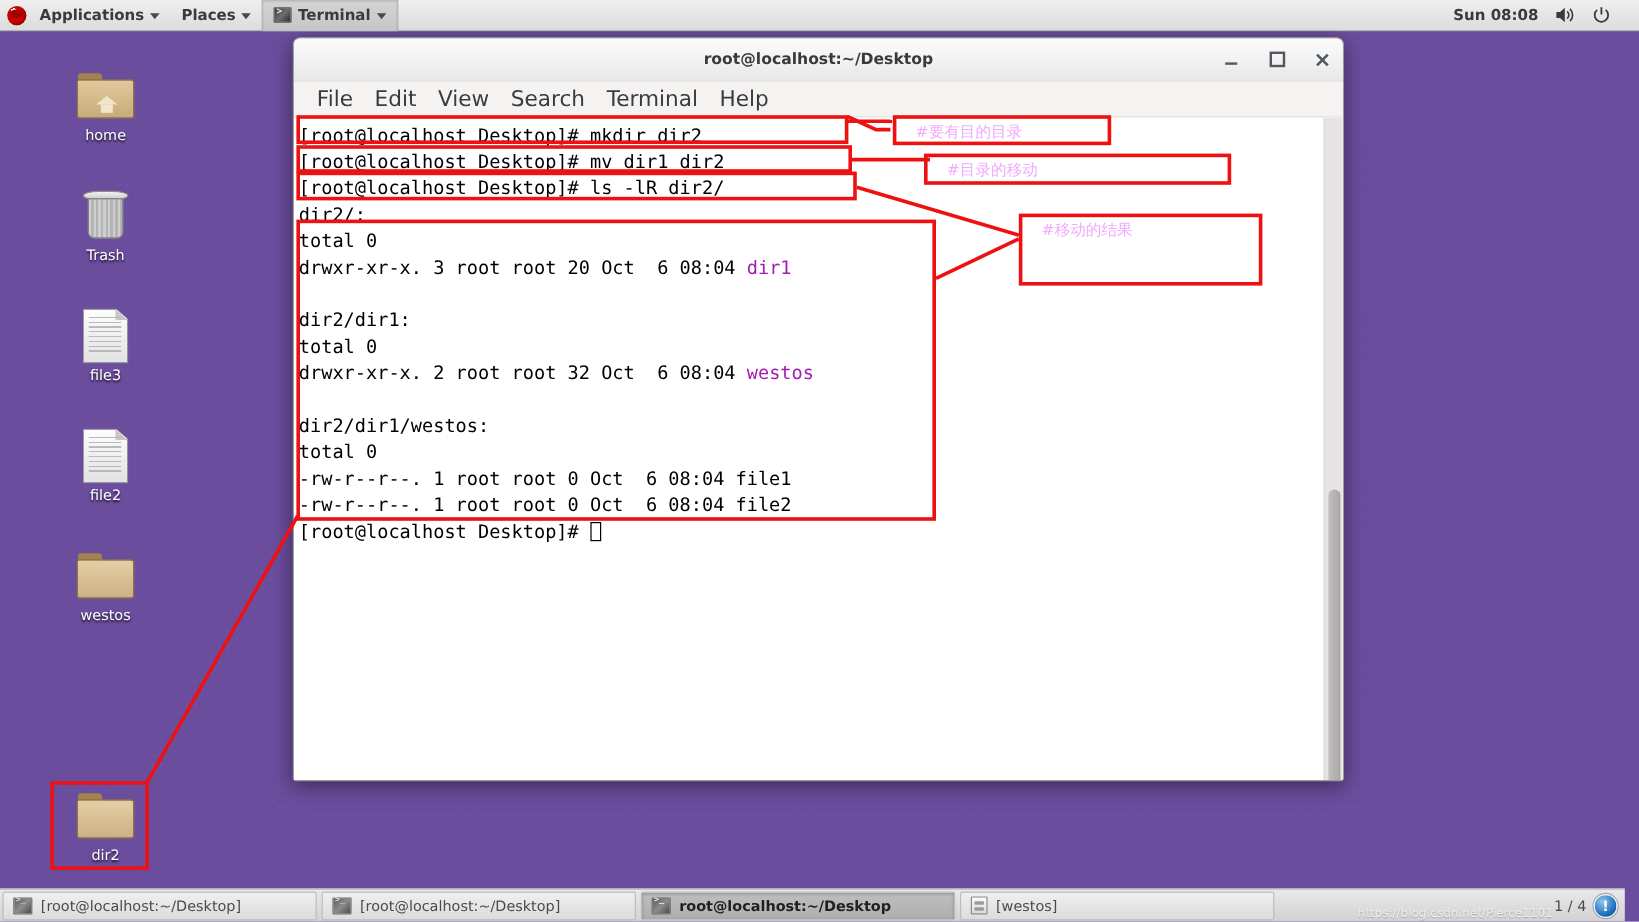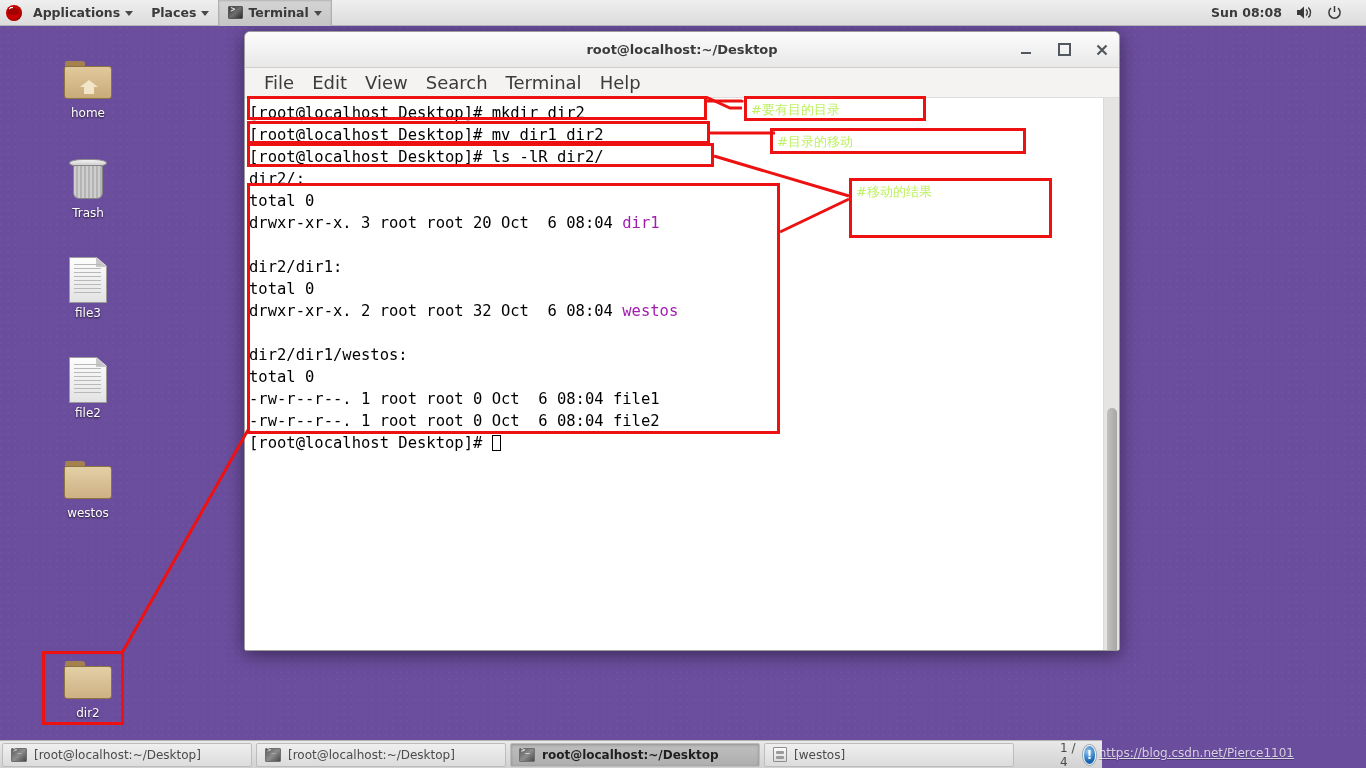--- a/index.html
+++ b/index.html
@@ -188,28 +188,28 @@
     border-radius:5px;
   }
 
   
   #annotations { position:absolute; inset:0; z-index:40; pointer-events:none; }
   .anno-box {
     position:absolute; border:3px solid #ee1111; background:transparent;
   }
   .anno-label {
     position:absolute; border:3px solid #ee1111; background:transparent;
-    color:#bef264; font-size:13px; padding:2px 4px;
+    color:#f0abfc; font-size:13px; padding:2px 16px;
     font-family:"DejaVu Sans","Liberation Sans",sans-serif;
     display:flex; align-items:flex-start;
   }
 
   
   #taskbar {
-    position:absolute; left:0; bottom:0; width:1102px; height:28px;
+    position:absolute; left:0; bottom:0; width:1354px; height:28px;
     background:linear-gradient(#e9e9e9,#d2d2d2);
     border-top:1px solid #b2b2b2;
     display:flex; align-items:center; z-index:60;
   }
   .task-item {
     height:24px; margin:0 2px; padding:0 8px; min-width:250px;
     display:flex; align-items:center; gap:7px;
     font-size:12px; color:#4b4b4b;
     background:linear-gradient(#efefef,#dcdcdc);
     border:1px solid #bdbdbd; border-radius:2px;
@@ -233,26 +233,25 @@
     width:14px;height:15px;flex:none;
     background:linear-gradient(#fbfbfb,#dcdcdc);
     border:1px solid #8e8e8e; border-radius:1px;
     display:flex; flex-direction:column; justify-content:center; gap:2px; padding:0 2px;
   }
   .task-fm-icon span { display:block; height:3px; background:#9a9a9a; border-radius:1px; }
   #taskbar-right {
     margin-left:auto; display:flex; align-items:center; gap:6px; padding-right:6px;
   }
   #watermark {
-    position:absolute; right:72px; bottom:8px;
-    color:rgba(255,255,255,.75); font-size:12px;
+    position:absolute; right:72px; bottom:1px;
+    color:rgba(255,255,255,.75); font-size:10px;
     text-shadow:0 1px 1px rgba(0,0,0,.25);
     z-index:61; pointer-events:none;
     font-family:"DejaVu Sans","Liberation Sans",sans-serif;
-    text-decoration:underline;
   }
   #workspace-count { font-size:12px; color:#4b4b4b;margin-left:44px; }
   #blue-circle {
     width:20px;height:20px;border-radius:50%;
     background:radial-gradient(circle at 35% 30%,#8dc6f0,#1565b5 70%);
     border:1px solid #eeeeee;
     box-shadow:0 0 0 1px #9aa7b5;
     color:#fff; font-size:12px; font-weight:bold;
     display:flex; align-items:center; justify-content:center;
   }

